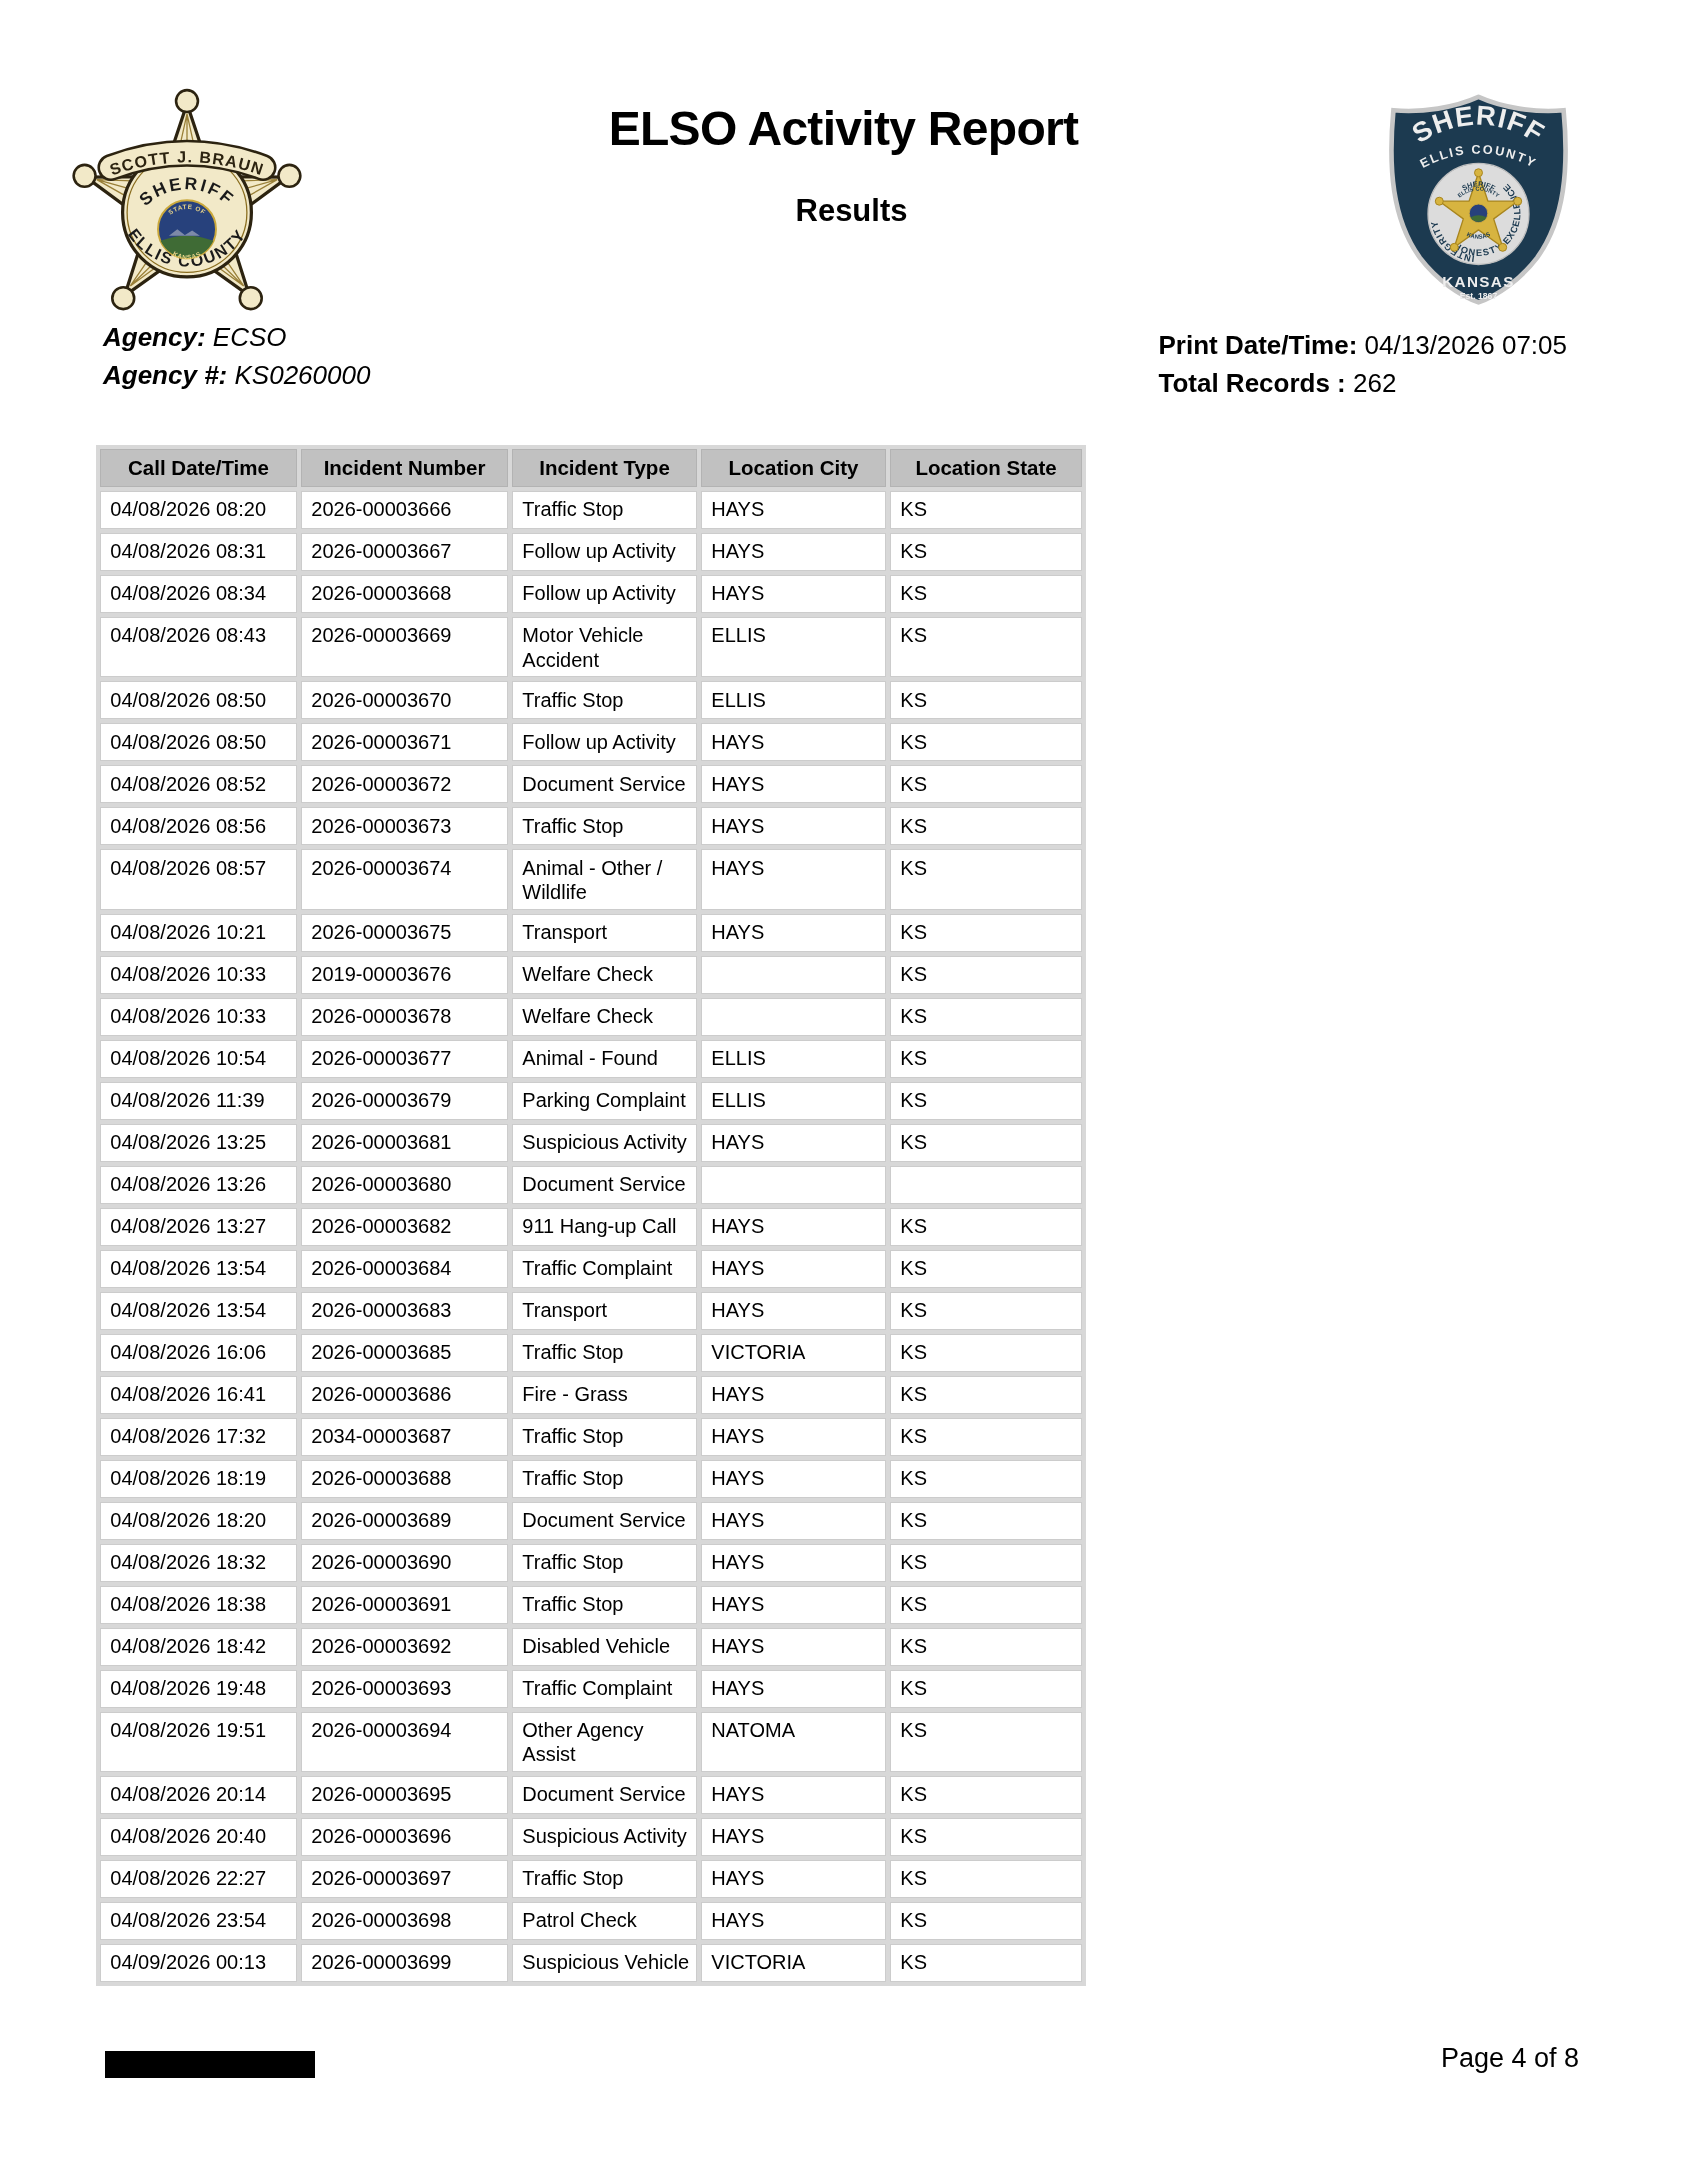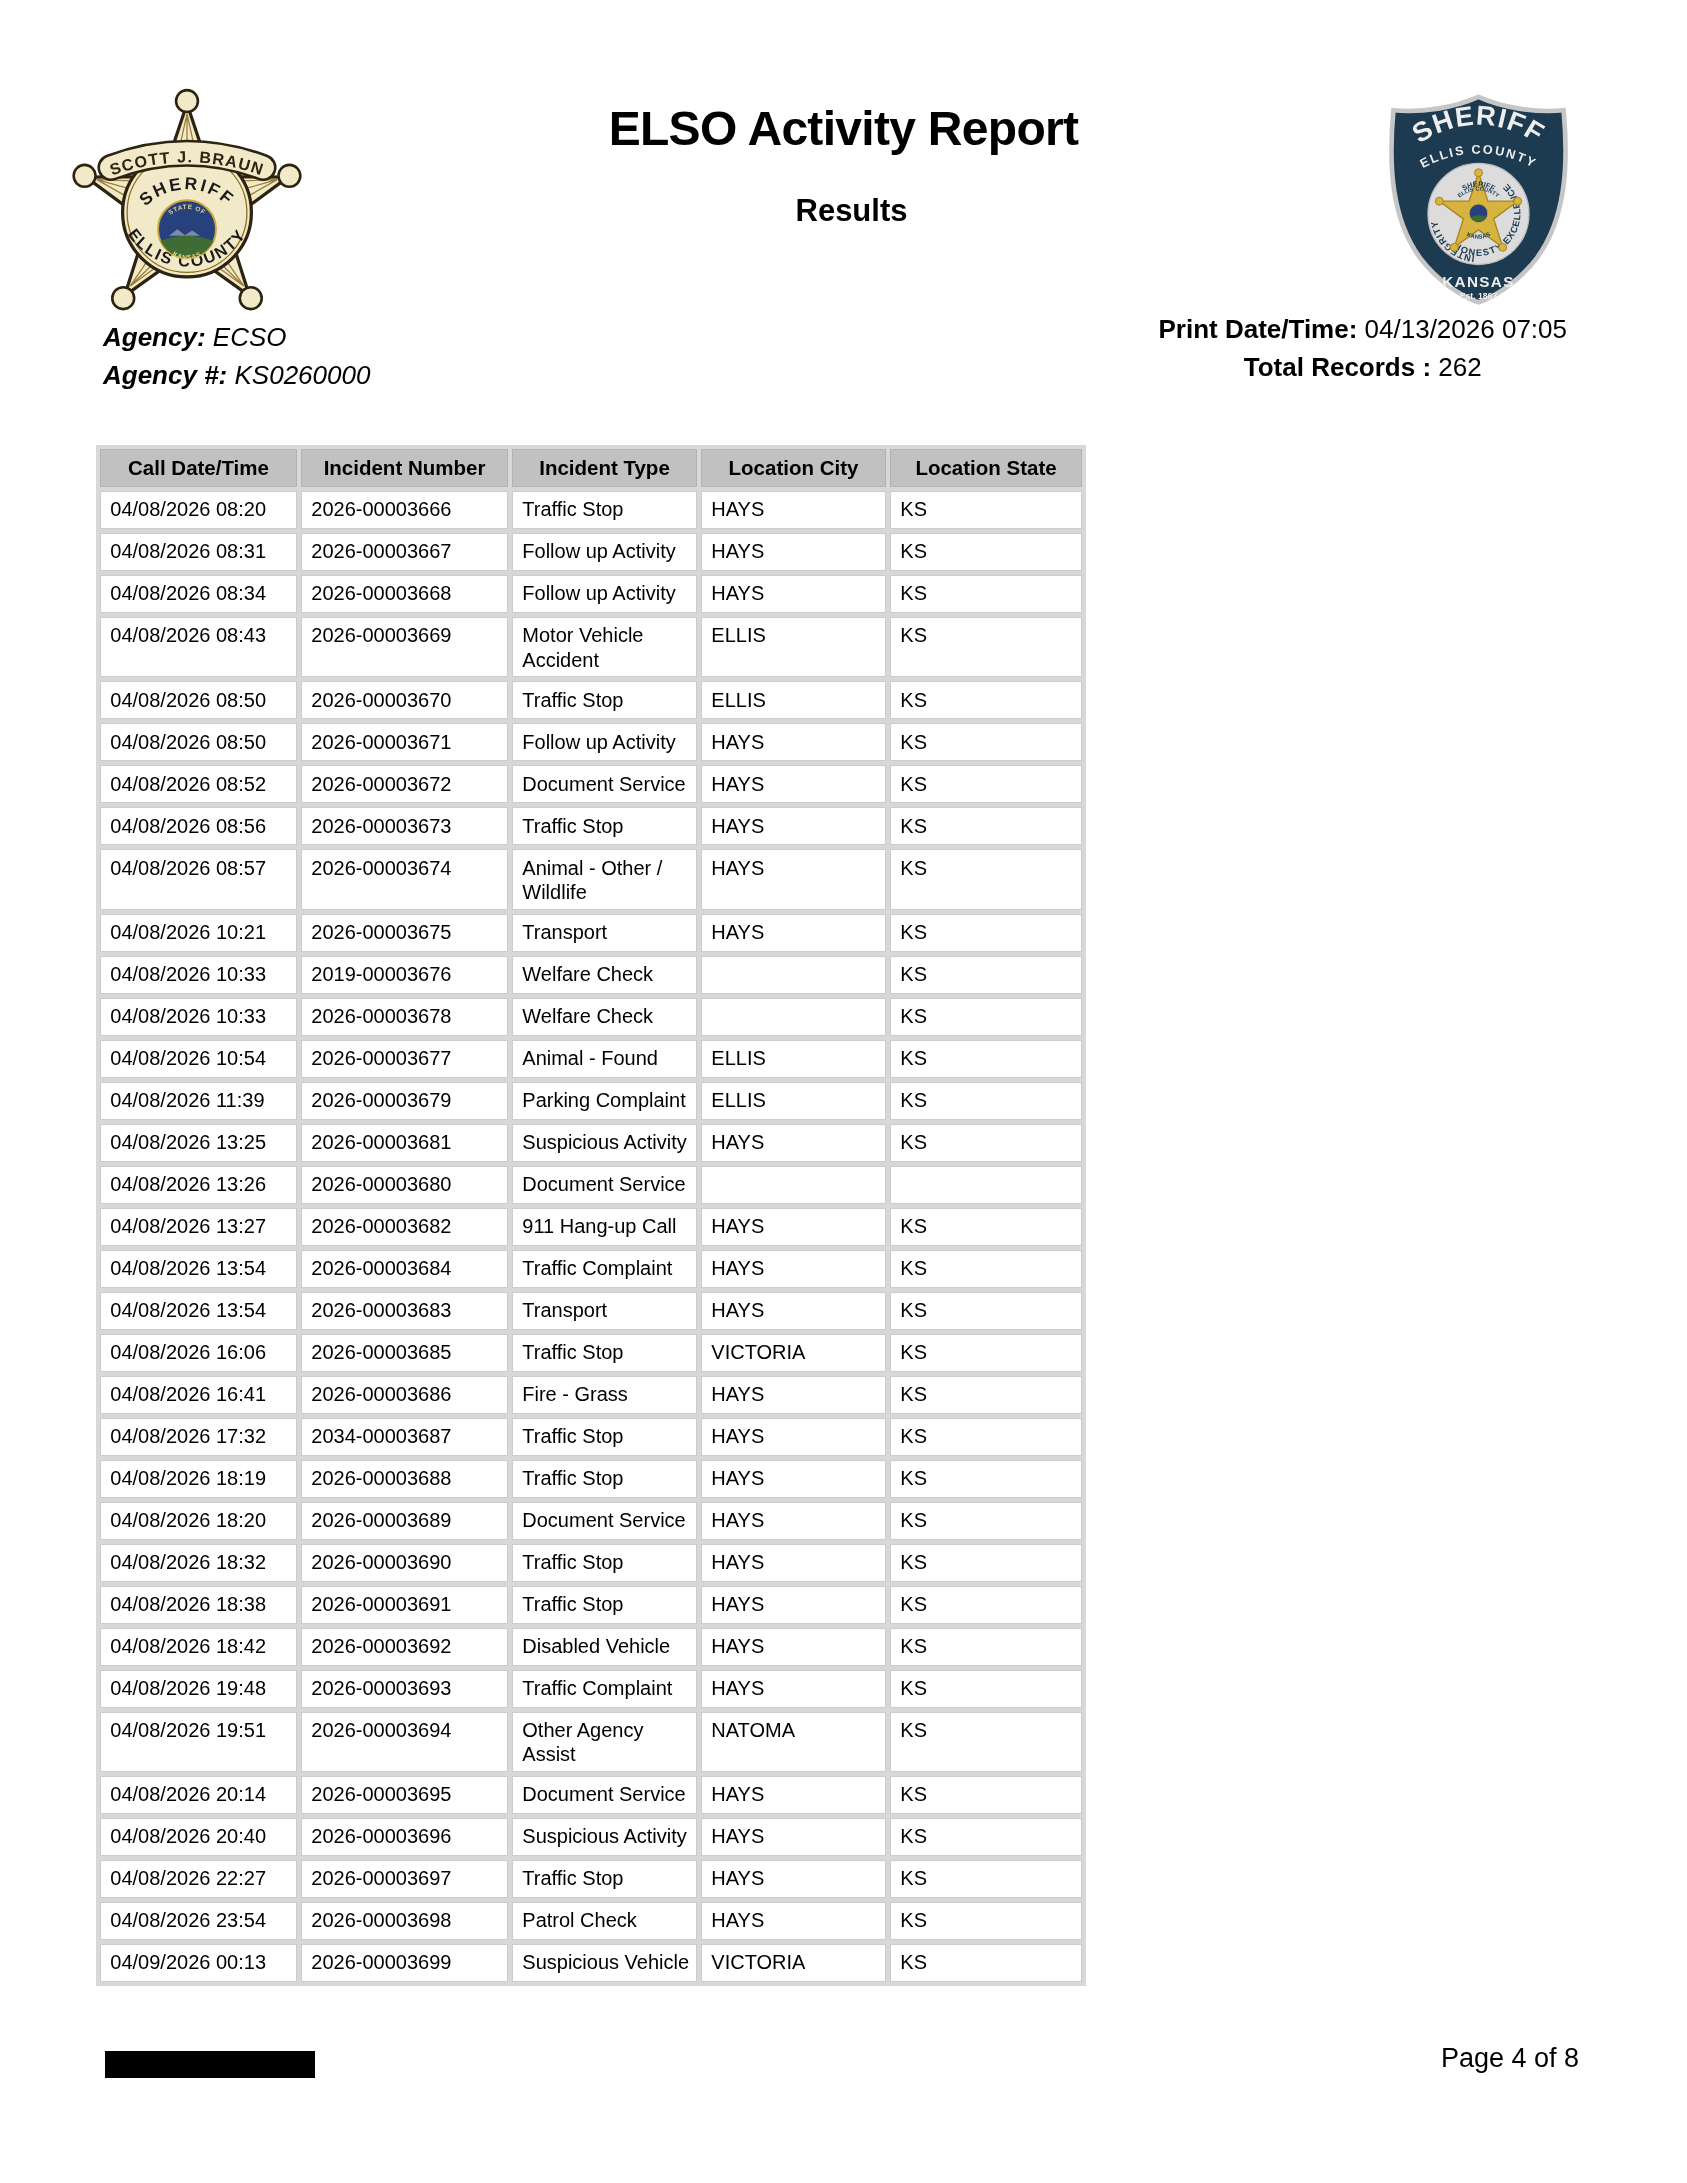--- a/index.html
+++ b/index.html
@@ -20,22 +20,22 @@
     position:absolute; left:0; top:193px; width:1687px;
     text-align:center; font-size:31px; font-weight:bold;padding-left:16px;
   }
   .badge-left { position:absolute; left:71px; top:85px; }
   .badge-right { position:absolute; left:1385px; top:93px; }
   .meta-left {
     position:absolute; left:103px; top:318px;
     font-size:26px; line-height:38px;font-style:italic;
   }
   .meta-right {
-    position:absolute; right:120px; top:310px;
-    font-size:26px; line-height:38px; text-align:center;
+    position:absolute; right:120px; top:326px;
+    font-size:26px; line-height:38px; text-align:left;
   }
   .meta-left b, .meta-right b { font-weight:bold; }
   table.incident-table {
     position:absolute; left:96px; top:445px;
     width:822px; table-layout:fixed;
     border-collapse:separate; border-spacing:4.6px;
     background:#d8d8d8;
   }
   table.incident-table th {
     background:#c1c1c1; border:0.7px solid #b3b3b3;

